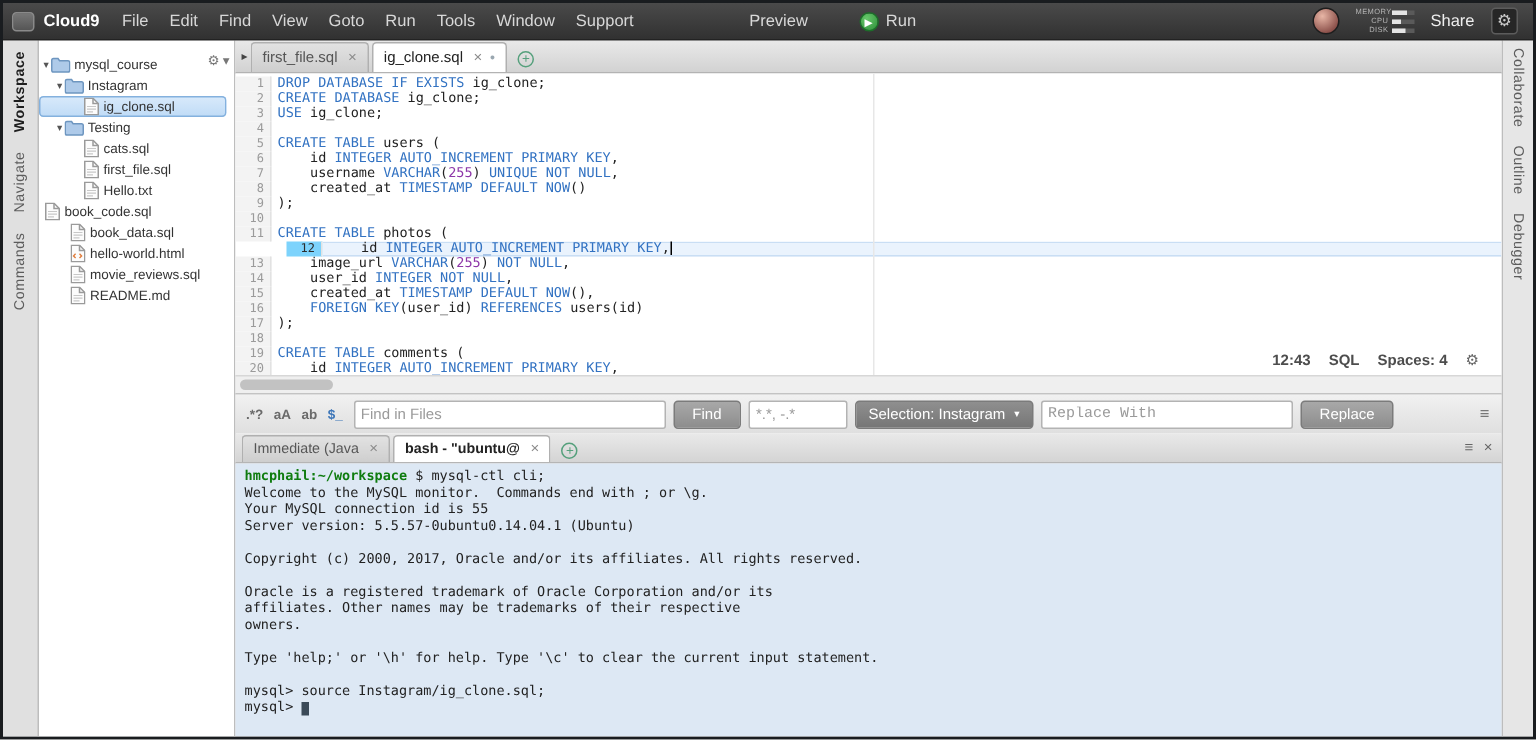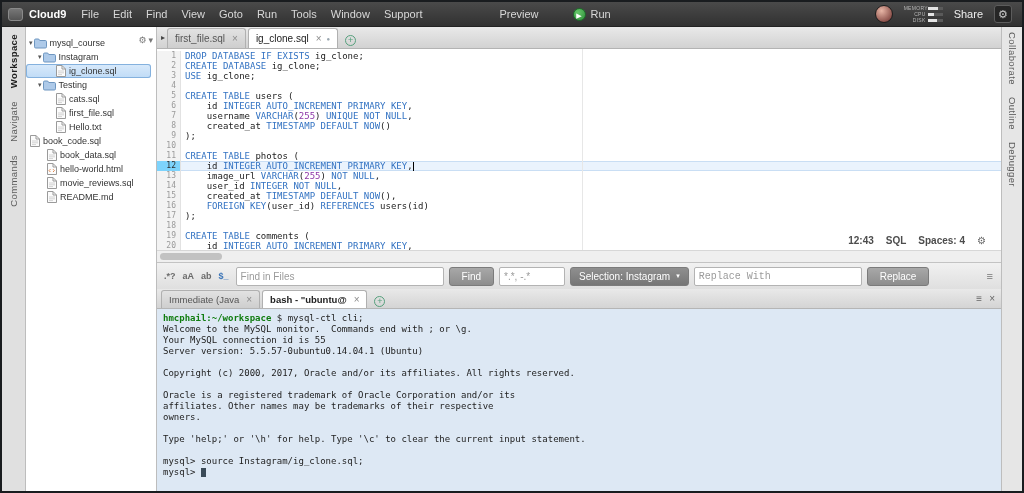--- a/index.html
+++ b/index.html
@@ -70,21 +70,21 @@
   .editor-wrap { flex:1; position:relative; background:#fff; overflow:hidden;
     font-family:"DejaVu Sans Mono", monospace; font-size:9px; }
   .code-area { padding-top:2px; }
   .code-row { display:flex; height:10px; line-height:10px; white-space:pre; }
   .ln { flex:0 0 24px; background:#f3f3f3; color:#9a9a9a; text-align:right; padding-right:4px;
     border-right:1px solid #e2e2e2; font-size:8px; }
   .code { flex:1; padding-left:4px; color:#222; }
   .tok-k { color:#3272c2; }
   .tok-n { color:#8d36a8;margin-top:16px; }
   .tok-p { color:#222; }
-  .code-row.active .ln { background:#7dd3fc; color:#2c2c2c; }
+  .code-row.active .ln { background:#7dd3fc; color:#2c2c2c;margin-left:34px; }
   .code-row.active .code { background:#eaf3fd; box-shadow:inset 0 1px 0 #c9def4, inset 0 -1px 0 #c9def4; }
   .caret { display:inline-block; width:1px; height:9px; background:#000; vertical-align:middle; }
   .print-margin { position:absolute; top:0; bottom:0; left:425px; width:1px; background:#e7e7e7; }
   .editor-status { position:absolute; right:12px; bottom:3px; display:flex; gap:12px; align-items:center;
     font-family:"Liberation Sans", sans-serif; font-size:10px; font-weight:bold; color:#4d4d4d; background:rgba(255,255,255,0.85); padding:1px 3px; }
   .status-gear { font-weight:normal; color:#666; }
 
   .hscroll { height:12px; background:#efefef; border-top:1px solid #d7d7d7; position:relative; }
   .hthumb { position:absolute; left:3px; top:2px; width:62px; height:7px; background:#c2c2c2; border-radius:4px; }
 

